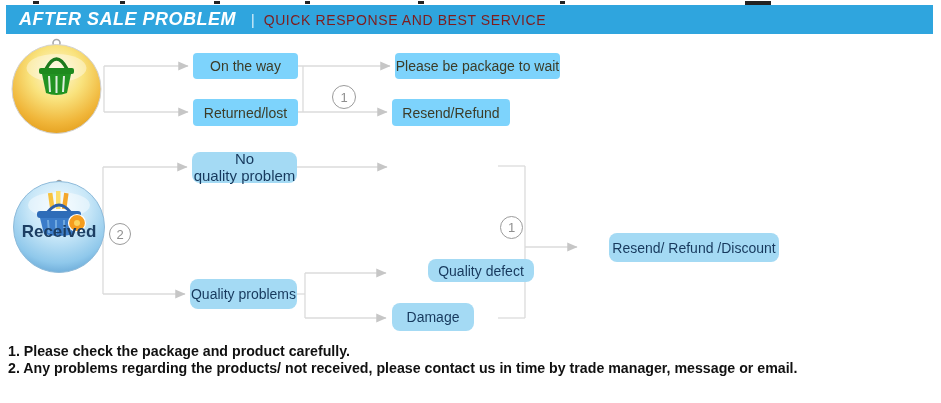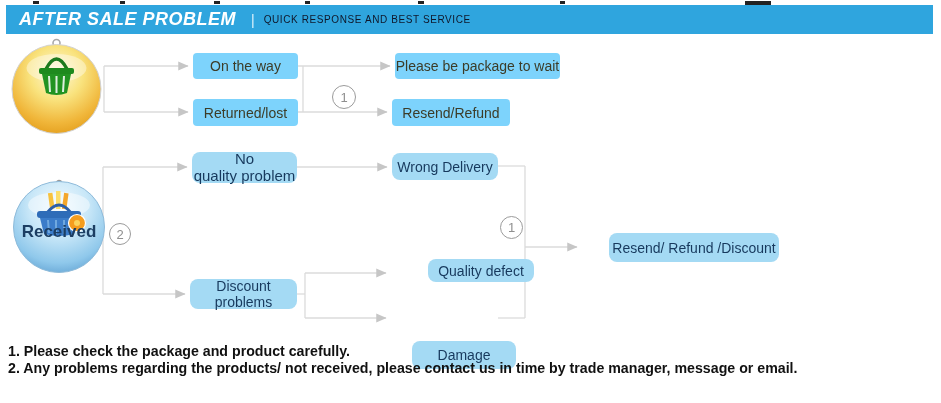--- a/index.html
+++ b/index.html
@@ -5,21 +5,21 @@
   html,body{margin:0;padding:0;background:#fff;}
   .canvas{position:relative;width:941px;height:403px;background:#ffffff;overflow:hidden;
           font-family:"Liberation Sans",sans-serif;padding-left:12px;}
   .artifact{position:absolute;top:1px;height:3px;background:#222;}
   .right-edge{position:absolute;top:0;right:2px;width:1px;height:403px;background:#d6d6d6;}
 
   .header{position:absolute;left:6px;top:5px;width:927px;height:29px;background:#2FA5DE;
           display:flex;align-items:center;padding-left:13px;box-sizing:border-box;}
   .header-title{color:#ffffff;font-weight:bold;font-style:italic;font-size:18px;letter-spacing:.5px;}
   .header-sep{color:#dff2fc;font-size:14px;margin:0 9px 0 15px;font-weight:normal;}
-  .header-sub{color:#0f172a;font-size:10px;letter-spacing:.6px;}
+  .header-sub{color:#7f1d1d;font-size:14px;letter-spacing:.6px;}
 
   svg.connectors{position:absolute;left:0;top:0;z-index:1;}
   .node{position:absolute;z-index:2;display:flex;align-items:center;justify-content:center;
         text-align:center;box-sizing:border-box;font-size:14px;}
   .yellow{background:#7dd3fc;color:#3C3C28;border-radius:4px;}
   .blue{background:#A4DAF4;color:#17395D;border-radius:8px;}
   .multiline{white-space:pre-line;line-height:1.12;}
 
   .marker{position:absolute;z-index:2;border:1px solid #9B9B9B;border-radius:50%;
           color:#8F8F8F;display:flex;align-items:center;justify-content:center;
@@ -144,24 +144,23 @@
   </svg>
   <div class="icon-label label-blue">Received</div>
 
   <div class="node yellow" style="left:193px;top:53px;width:105px;height:26px;">On the way</div>
   <div class="node yellow" style="left:193px;top:99px;width:105px;height:27px;">Returned/lost</div>
   <div class="node yellow" style="left:395px;top:53px;width:165px;height:26px;">Please be package to wait</div>
   <div class="node yellow" style="left:392px;top:99px;width:118px;height:27px;">Resend/Refund</div>
 
   <div class="node blue multiline" style="left:192px;top:152px;width:105px;height:31px;font-size:15px;">No
 quality problem</div>
-  <div class="node blue" style="left:190px;top:279px;width:107px;height:30px;">Discount problems</div>
-  <div class="node blue" style="left:392px;top:153px;width:106px;height:27px;">Wrong Delivery</div>
+  <div class="node blue" style="left:190px;top:279px;width:107px;height:30px;">Quality problems</div>
   <div class="node blue" style="left:392px;top:259px;width:106px;height:23px;margin-left:36px;">Quality defect</div>
-  <div class="node blue" style="left:412px;top:303px;width:104px;height:28px;margin-top:38px;">Damage</div>
+  <div class="node blue" style="left:392px;top:303px;width:82px;height:28px;">Damage</div>
   <div class="node blue" style="left:609px;top:233px;width:170px;height:29px;">Resend/ Refund /Discount</div>
 
   <div class="marker" style="left:332px;top:85px;width:22px;height:22px;">1</div>
   <div class="marker" style="left:109px;top:223px;width:20px;height:20px;">2</div>
   <div class="marker" style="left:500px;top:216px;width:21px;height:21px;">1</div>
 
   <div class="note note-1">1. Please check the package and product carefully.</div>
   <div class="note note-2">2. Any problems regarding the products/ not received, please contact us in time by trade manager, message or email.</div>
 
 </div>

